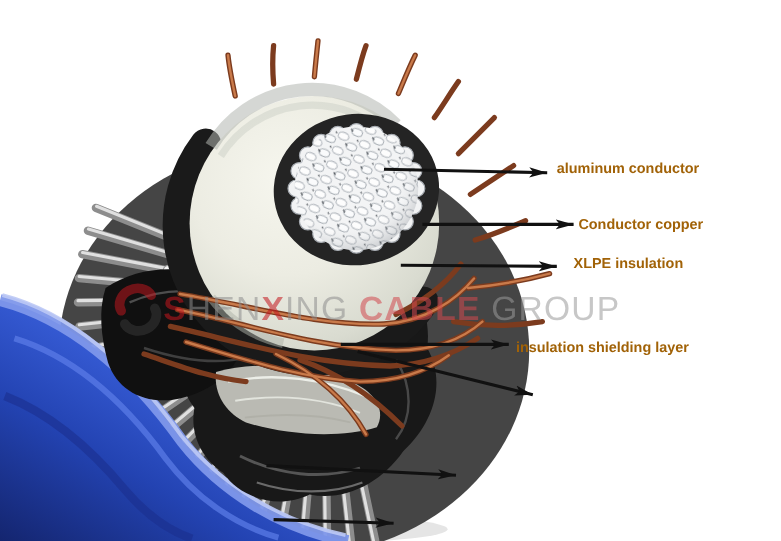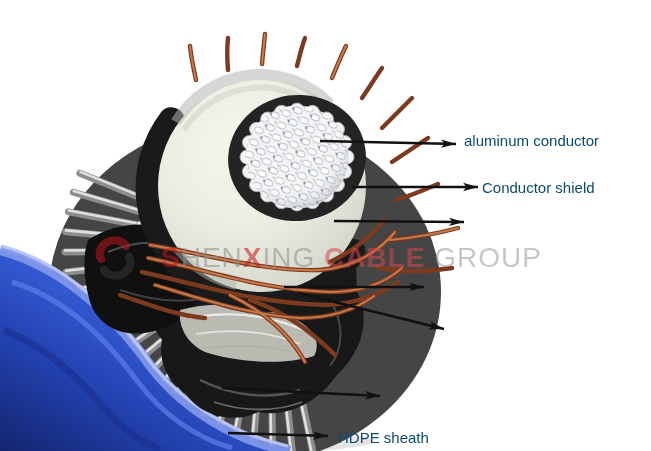--- a/index.html
+++ b/index.html
@@ -3,31 +3,31 @@
 <meta charset="utf-8">
 <style>
   html,body{margin:0;padding:0;background:#ffffff;}
   .stage{
     position:relative;width:651px;height:451px;overflow:hidden;background:#ffffff;
     font-family:"Liberation Sans",sans-serif;
   }
   .art{position:absolute;left:0;top:0;}
   .watermark{
     position:absolute;left:94px;top:232px;height:52px;
-    display:flex;align-items:center;gap:25px;
+    display:flex;align-items:center;gap:0;
     opacity:0.55;pointer-events:none;justify-content:space-between;
   }
   .wm-text{
     font-size:28px;letter-spacing:1px;white-space:pre;
     font-family:"Liberation Sans",sans-serif;line-height:52px;
   }
   .overlay{position:absolute;left:0;top:0;}
   .lbl{
     position:absolute;transform:translateY(-50%);
-    font-weight:400;font-size:15px;color:#0c4a6e;white-space:nowrap;
+    font-weight:700;font-size:12px;color:#a16207;white-space:nowrap;
   }
 </style>
 </head>
 <body>
 
 <div class="stage">
 
   <svg class="art" width="651" height="451" viewBox="0 0 651 451">
     <defs>
       <linearGradient id="blueG" x1="0" y1="1" x2="0.85" y2="0">
@@ -254,15 +254,16 @@
       <line x1="352" y1="187" x2="478" y2="187"></line>
       <line x1="334" y1="221" x2="464" y2="222"></line>
       <line x1="284" y1="287" x2="424" y2="287"></line>
       <line x1="298" y1="293" x2="444" y2="329"></line>
       <line x1="222" y1="388" x2="380" y2="396"></line>
       <line x1="228" y1="433" x2="328" y2="436"></line>
     </g>
   </svg>
 
   <div class="lbl" style="left:464px;top:140px">aluminum conductor</div>
-  <div class="lbl" style="left:482px;top:187px">Conductor shield</div>
-  <div class="lbl" style="left:338px;top:437px">HDPE sheath</div>
+  <div class="lbl" style="left:482px;top:187px">Conductor copper</div>
+  <div class="lbl" style="left:478px;top:219px">XLPE insulation</div>
+  <div class="lbl" style="left:430px;top:289px">insulation shielding layer</div>
 </div>
 
 </body></html>

